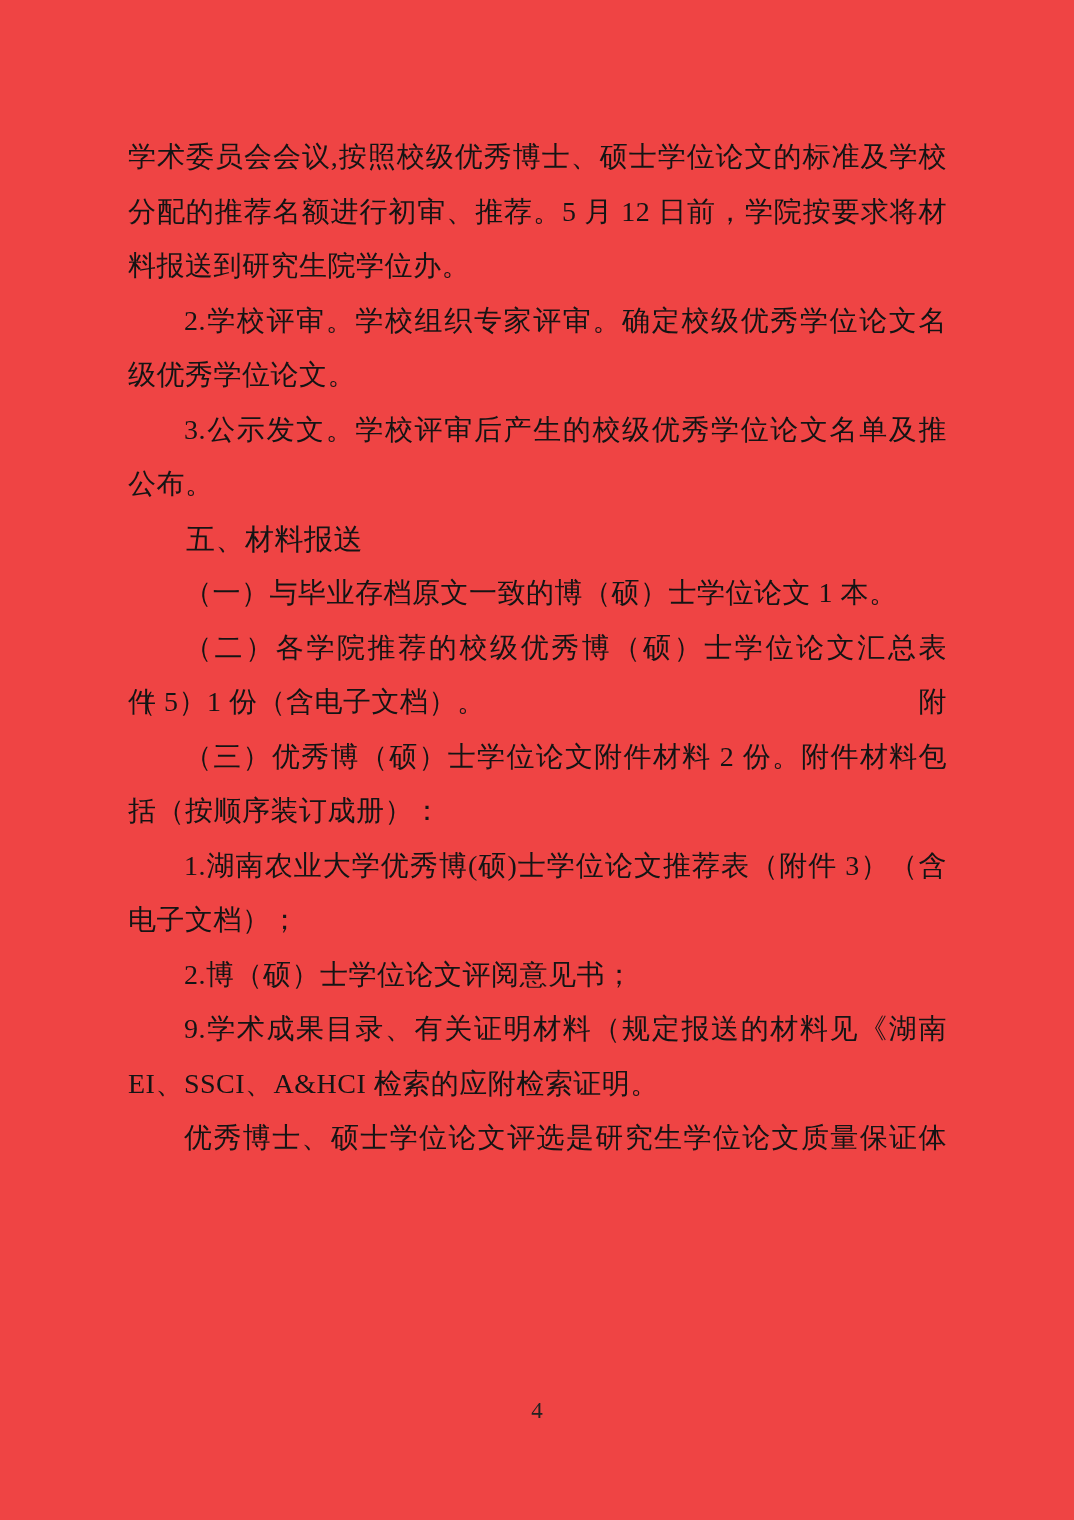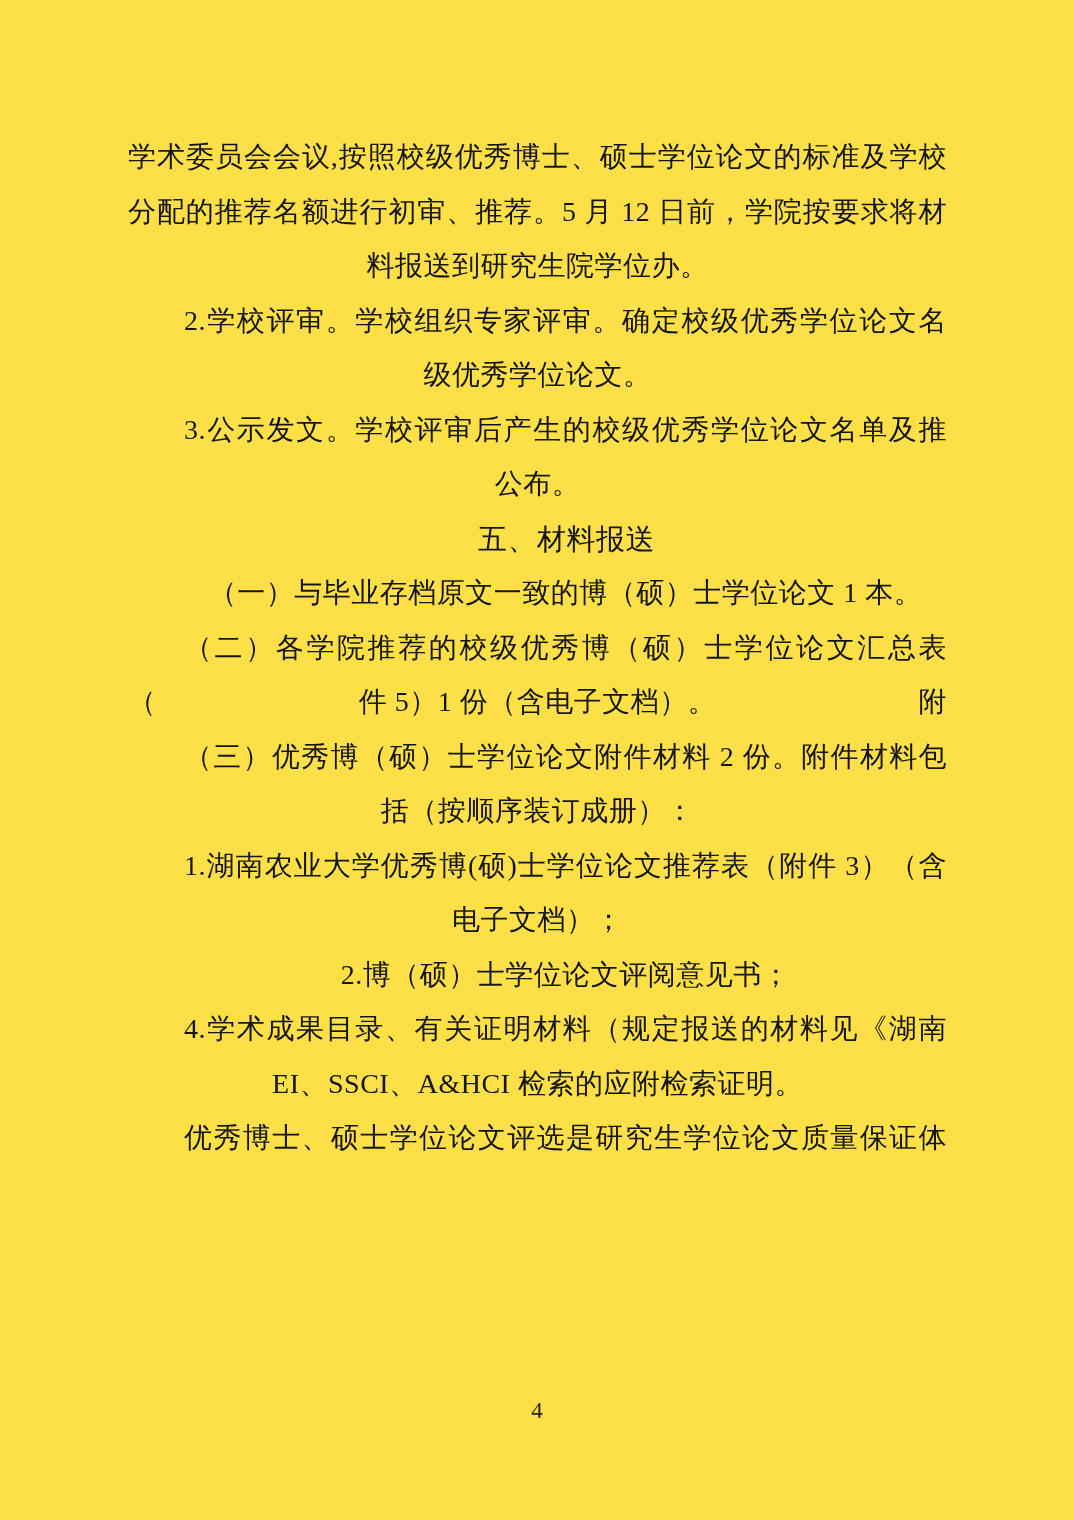--- a/index.html
+++ b/index.html
@@ -4,36 +4,36 @@
 <style>
   html, body {
     margin: 0;
     padding: 0;
     background: #ffffff;
   }
   .page {
     position: relative;
     width: 1074px;
     height: 1520px;
-    background: #fde047;
+    background: #ef4444;
     color: #141414;
     font-family: "Liberation Serif", "DejaVu Serif", serif;
     overflow: hidden;
   }
   .content {
     position: absolute;
     top: 130px;
     left: 128px;
     width: 819px;
   }
   .ln {
     font-size: 28px;
     line-height: 54.5px;
     height: 54.5px;
-    text-align: center;
+    text-align: left;
     letter-spacing: 0.5px;
   }
   .ln.j {
     text-align: justify;
     text-align-last: justify;
     text-justify: inter-character;
   }
   .ln.ind {
     text-indent: 2em;
   }
@@ -67,18 +67,18 @@
     <div class="ln">公布。</div>
     <div class="ln ind heading">五、材料报送</div>
     <div class="ln ind">（一）与毕业存档原文一致的博（硕）士学位论文 1 本。</div>
     <div class="ln j ind">（二）各学院推荐的校级优秀博（硕）士学位论文汇总表（附</div>
     <div class="ln">件 5）1 份（含电子文档）。</div>
     <div class="ln j ind">（三）优秀博（硕）士学位论文附件材料 2 份。附件材料包</div>
     <div class="ln">括（按顺序装订成册）：</div>
     <div class="ln j ind">1.湖南农业大学优秀博(硕)士学位论文推荐表（附件 3）（含</div>
     <div class="ln">电子文档）；</div>
     <div class="ln ind">2.博（硕）士学位论文评阅意见书；</div>
-    <div class="ln j ind">4.学术成果目录、有关证明材料（规定报送的材料见《湖南</div>
+    <div class="ln j ind">9.学术成果目录、有关证明材料（规定报送的材料见《湖南</div>
     <div class="ln">EI、SSCI、A&amp;HCI 检索的应附检索证明。</div>
     <div class="ln j ind">优秀博士、硕士学位论文评选是研究生学位论文质量保证体</div>
   </div>
   <div class="page-number">4</div>
 </div>
 
 </body></html>

